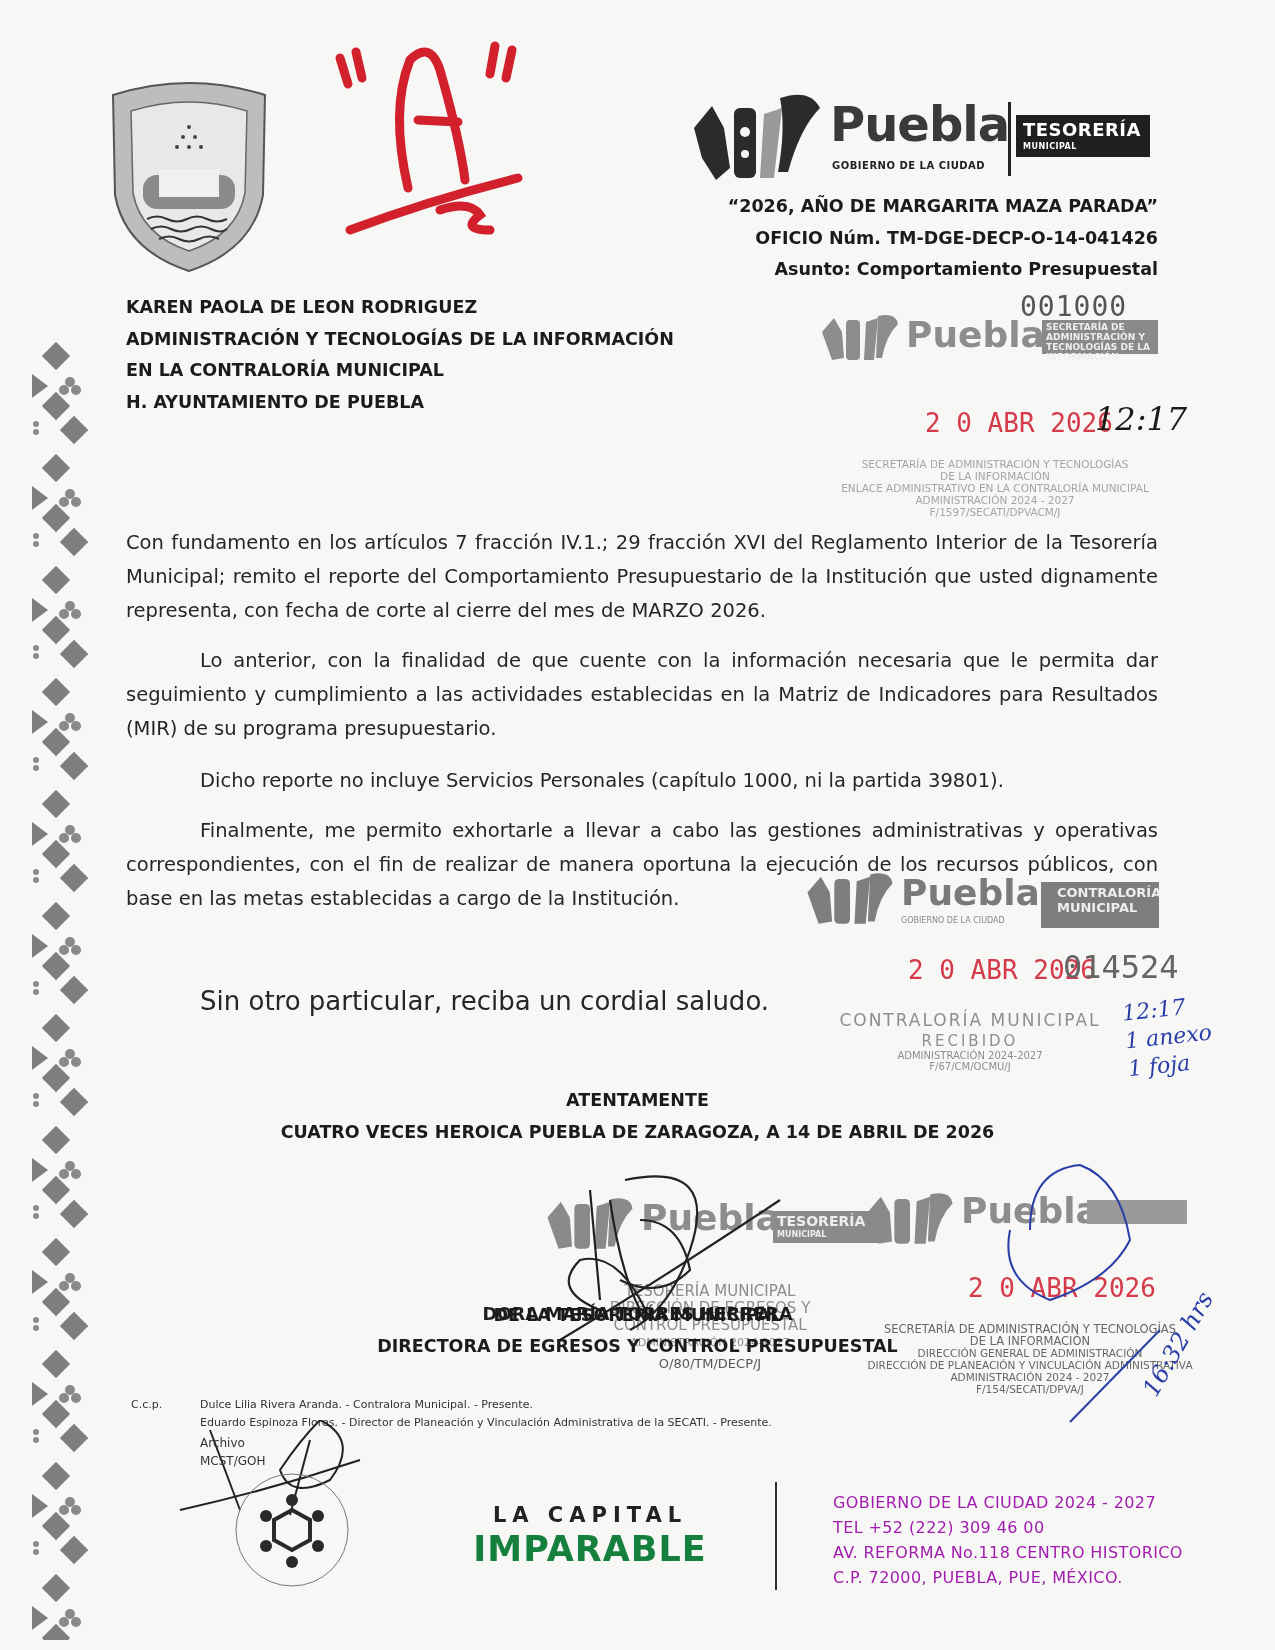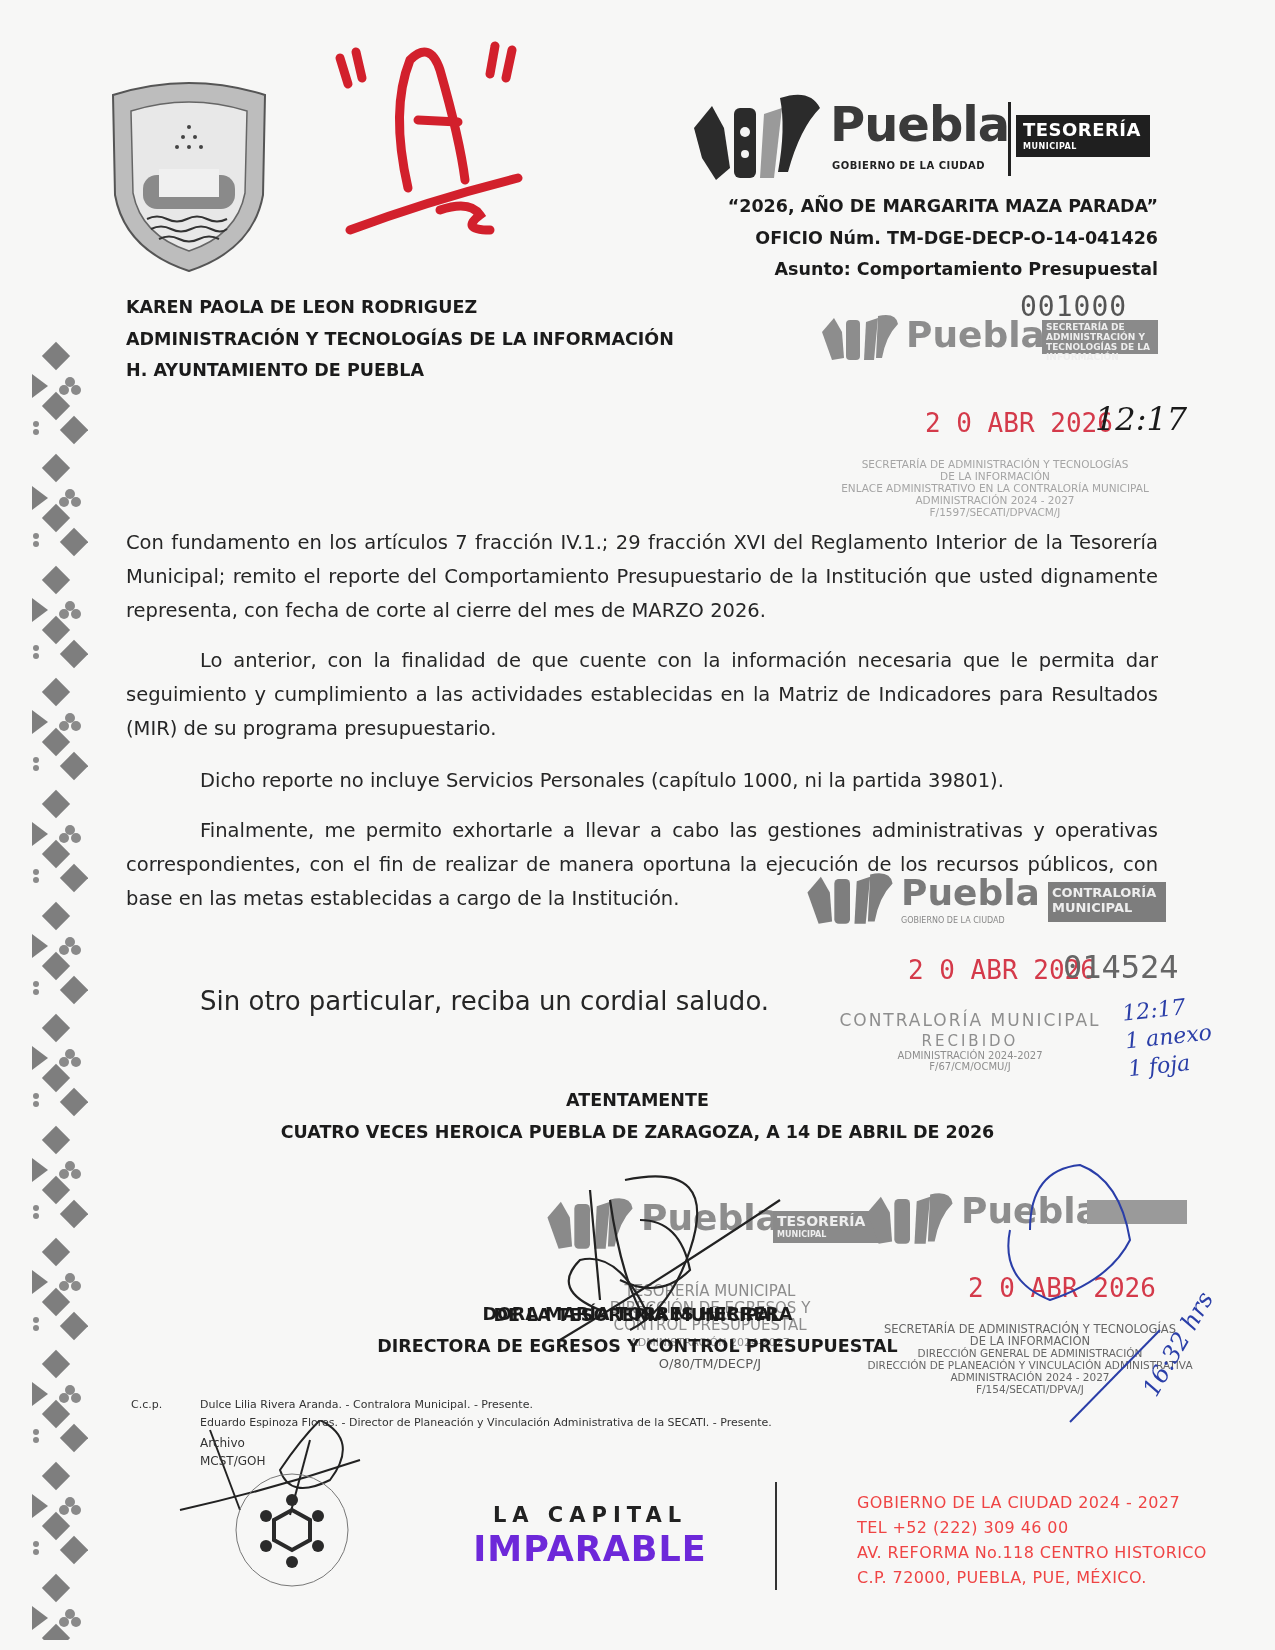--- a/index.html
+++ b/index.html
@@ -69,23 +69,23 @@
   .folio { font-family: "DejaVu Sans Mono", monospace; color: #555; }
   .hand { font-family: "DejaVu Serif", serif; font-style: italic; }
 
   .mini-logo { height: 56px; }
   .mini-logo .p { position: absolute; font-weight: bold; font-size: 36px; color: #8d8d8d; }
   .mini-logo .box { position: absolute; background: #8a8a8a; color: #eee; font-size: 9px; font-weight: bold; }
 
   
   .slogan { left: 430px; top: 1503px; width: 320px; }
   .slogan .l1 { font-weight: bold; font-size: 21px; letter-spacing: 6px; color: #222; text-align: center; }
-  .slogan .l2 { font-weight: bold; font-size: 35px; letter-spacing: 1px; color: #6d28d9; text-align: center; margin-top: 2px; }
+  .slogan .l2 { font-weight: bold; font-size: 35px; letter-spacing: 1px; color: #15803d; text-align: center; margin-top: 2px; }
   .footer-bar { left: 775px; top: 1482px; width: 2px; height: 108px; background: #333; }
-  .footer-info { left: 833px; top: 1490px; font-size: 16px; line-height: 25px; color: #ef4444; letter-spacing: .4px; margin-left: 24px; }
+  .footer-info { left: 833px; top: 1490px; font-size: 16px; line-height: 25px; color: #a21caf; letter-spacing: .4px; }
 
   .nom-badge { left: 232px; top: 1470px; width: 120px; height: 120px; }
 </style>
 </head>
 <body>
 
 <div class="abs border-strip">
   <svg viewBox="0 0 60 1300">
     <defs>
       <pattern id="bpat" x="0" y="0" width="60" height="112" patternUnits="userSpaceOnUse">
@@ -161,20 +161,21 @@
   </div>
 </div>
 
 <div class="abs head-right hr1">“2026, AÑO DE MARGARITA MAZA PARADA”</div>
 <div class="abs head-right hr2">OFICIO Núm. TM-DGE-DECP-O-14-041426</div>
 <div class="abs head-right hr3">Asunto: Comportamiento Presupuestal</div>
 
 <div class="abs addressee">
   <div>KAREN PAOLA DE LEON RODRIGUEZ</div>
   <div>ADMINISTRACIÓN Y TECNOLOGÍAS DE LA INFORMACIÓN</div>
+  <div>EN LA CONTRALORÍA MUNICIPAL</div>
   <div>H. AYUNTAMIENTO DE PUEBLA</div>
 </div>
 
 <div class="abs folio" style="left:1020px; top:290px; font-size:28px; letter-spacing:1px;">001000</div>
 <div class="abs mini-logo" style="left:820px; top:312px; width:340px;">
   <svg viewBox="0 0 80 50" width="80" height="50" style="position:absolute;left:0;top:0">
       <g fill="#8d8d8d">
         <path d="M2 20 L14 6 L22 20 L24 46 L12 48 Z"></path>
         <rect x="26" y="8" width="14" height="40" rx="4"></rect>
         <path d="M46 10 L58 6 L54 48 L44 48 Z"></path>
@@ -204,21 +205,21 @@
   <svg viewBox="0 0 80 50" width="90" height="56" style="position:absolute;left:0;top:0">
       <g fill="#7e7e7e">
         <path d="M2 20 L14 6 L22 20 L24 46 L12 48 Z"></path>
         <rect x="26" y="8" width="14" height="40" rx="4"></rect>
         <path d="M46 10 L58 6 L54 48 L44 48 Z"></path>
         <path d="M58 4 Q76 0 78 12 Q66 24 62 46 L56 46 Z"></path>
       </g>
     </svg>
   <span class="p" style="left:96px; top:2px; color:#7a7a7a;">Puebla</span>
   <span class="stamp-gray" style="position:absolute; left:96px; top:46px; font-size:8px; color:#888;">GOBIERNO DE LA CIUDAD</span>
-  <span class="box" style="left:236px; top:12px; width:118px; height:40px; font-size:13px; line-height:15px; padding:3px 4px; box-sizing:border-box; background:#7d7d7d;margin-left:7px;">
+  <span class="box" style="left:236px; top:12px; width:118px; height:46px; font-size:13px; line-height:15px; padding:3px 16px; box-sizing:border-box; background:#7d7d7d;">
     <span style="display:block">CONTRALORÍA</span>
     <span style="display:block">MUNICIPAL</span>
   </span>
 </div>
 <div class="abs stamp-red" style="left:908px; top:955px; font-size:26px;">2 0 ABR 2026</div>
 <div class="abs folio" style="left:1063px; top:948px; font-size:32px; color:#666;">014524</div>
 <div class="abs stamp-gray" style="left:820px; top:1010px; width:300px; text-align:center; color:#8e8e8e;">
   <div style="font-size:17px; letter-spacing:2px;">CONTRALORÍA MUNICIPAL</div>
   <div style="font-size:15px; letter-spacing:3px; margin-top:2px;">RECIBIDO</div>
   <div style="font-size:10px;">ADMINISTRACIÓN 2024-2027</div>

